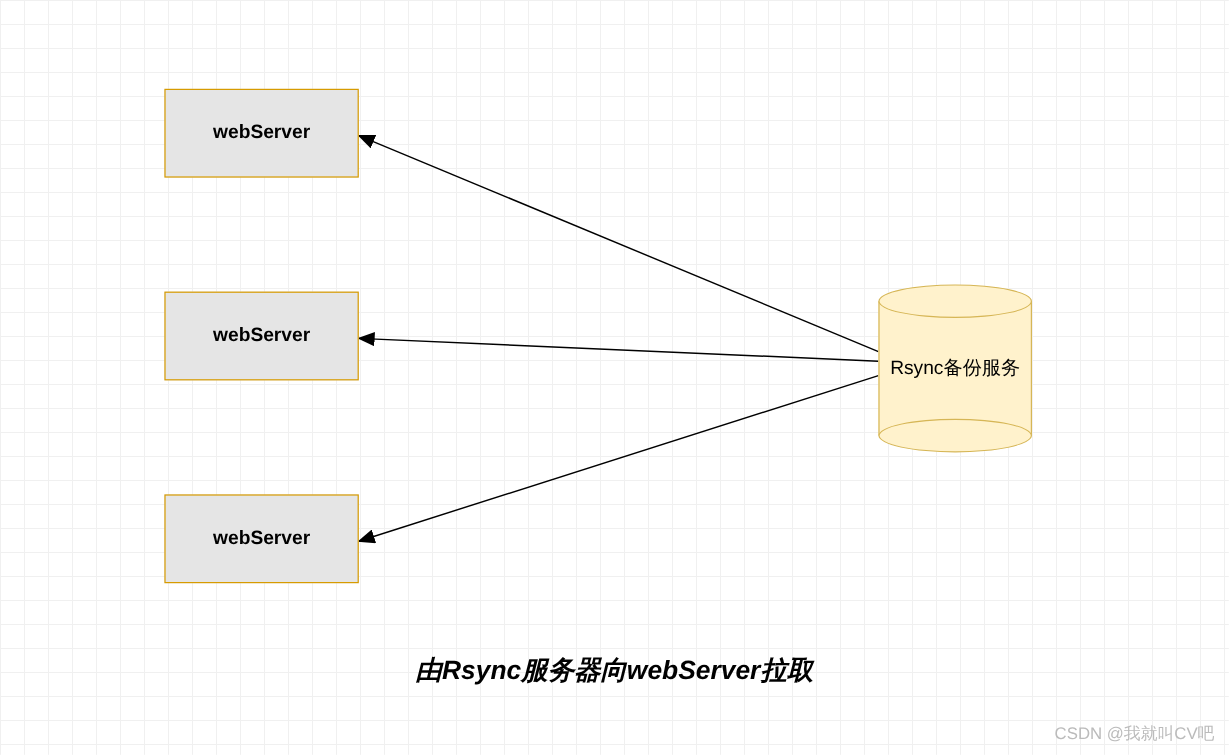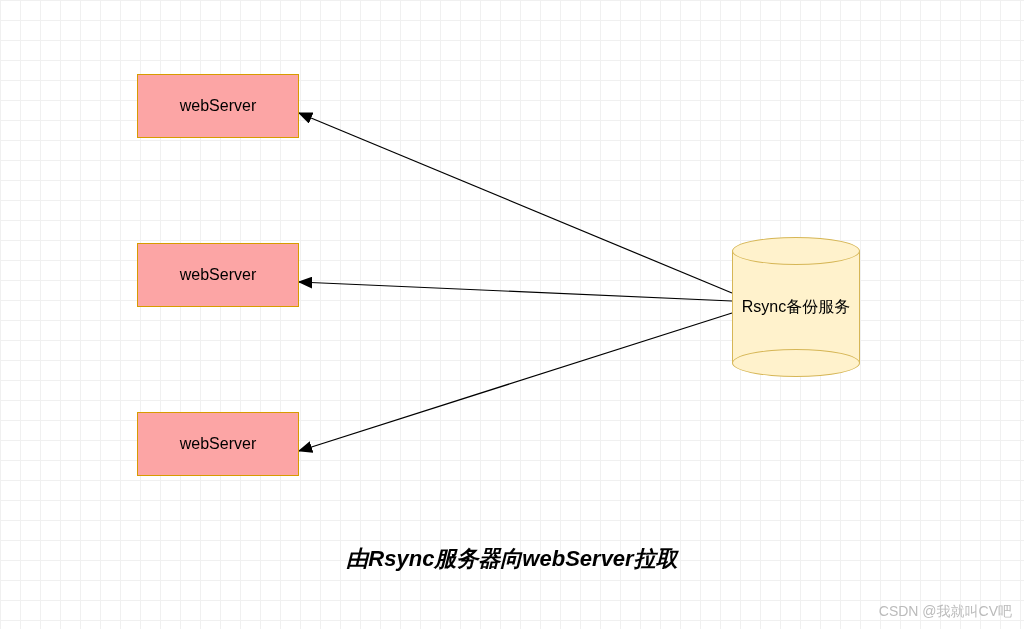--- a/index.html
+++ b/index.html
@@ -15,28 +15,29 @@
       position: absolute;
       inset: 0;
       background-image:
         linear-gradient(to right, #f0f0f0 1px, transparent 1px),
         linear-gradient(to bottom, #f0f0f0 1px, transparent 1px);
       background-size: 20px 20px;
     }
     .node-box {
       position: absolute;
       width: 162px;
-      height: 64px;
-      background: #fca5a5;
+      height: 74px;
+      background: #e5e5e5;
       border: 1px solid #D79B00;
       display: flex;
       align-items: center;
       justify-content: center;
       font-size: 16px;
       color: #000;
+      font-weight: bold;
     }
     .cylinder {
       position: absolute;
       width: 128px;
       height: 140px;
     }
     .cyl-body {
       position: absolute;
       left: 0; right: 0;
       top: 14px;

